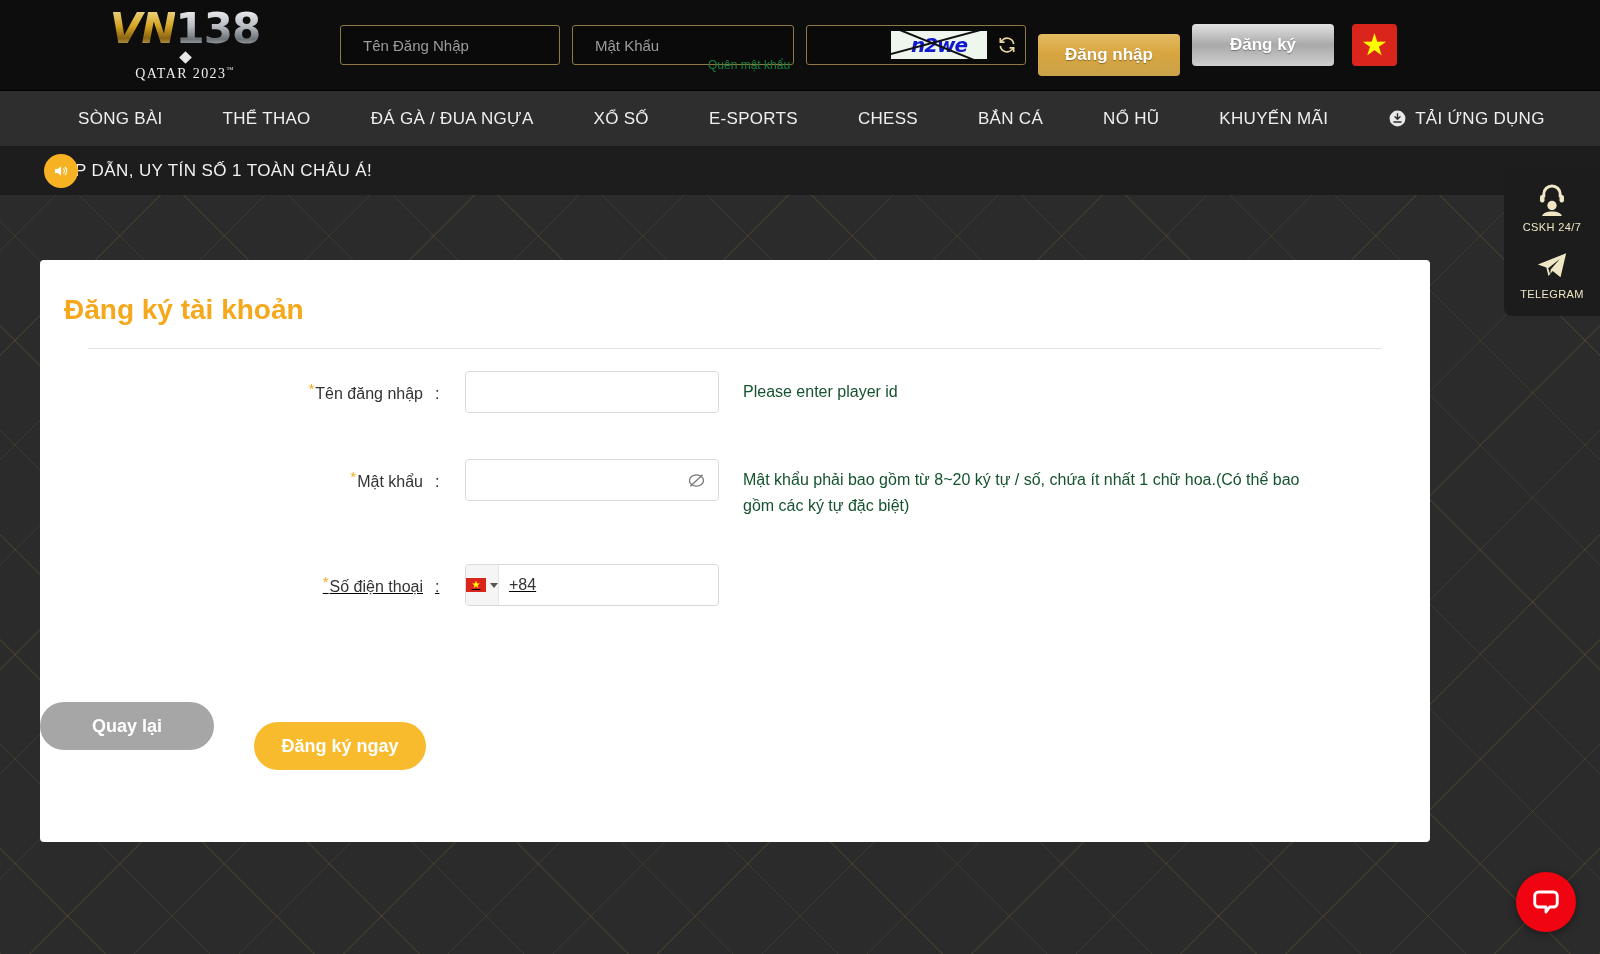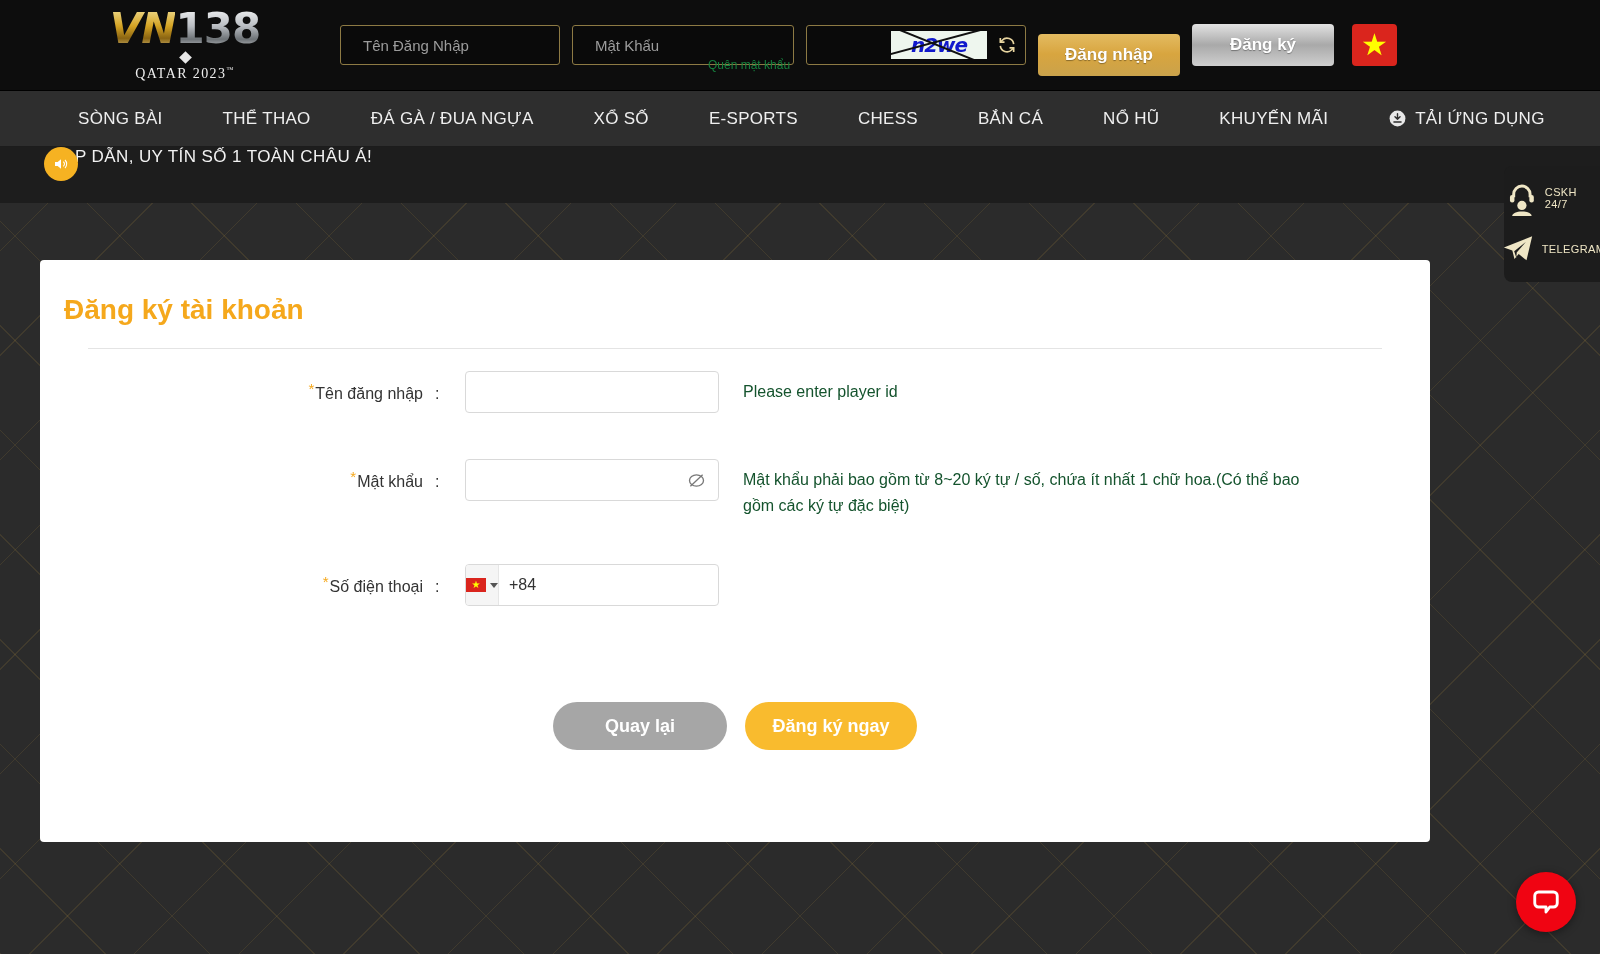--- a/index.html
+++ b/index.html
@@ -124,22 +124,22 @@
     border-bottom: 1px solid #1c1c1c;
   }
   .nav a {
     color: #efefef; text-decoration: none; font-size: 17px;
     padding: 0 30px; letter-spacing: .3px; white-space: nowrap;
     display: flex; align-items: center; gap: 8px; cursor: pointer;
   }
 
   
   .marquee {
-    height: 56px; background: #1d1d1d;
-    display: flex; padding-left: 42px;
+    height: 48px; background: #1d1d1d;
+    display: flex; align-items: center; padding-left: 42px;
     position: relative;
   }
   .speaker {
     width: 34px; height: 34px; border-radius: 50%; background: #f6b222;
     display: flex; align-items: center; justify-content: center;
     position: absolute; left: 44px; z-index: 2;
   }
   .marquee-text {
     color: #f2f2f2; font-size: 17px; margin-left: 33px;
     letter-spacing: .4px; white-space: nowrap;
@@ -200,41 +200,41 @@
   }
   .mini-flag span { color: #ff0; font-size: 10px; line-height: 1; }
   .caret { width: 0; height: 0; border-left: 4px solid transparent;
            border-right: 4px solid transparent; border-top: 5px solid #555; }
   .phone-inp input {
     flex: 1; border: 0; outline: none; padding: 0 10px;
     font-size: 16px; color: #333; font-family: "Liberation Sans", sans-serif;
   }
 
   .actions {
-    display: flex; justify-content: center; gap: 18px;
+    display: flex; justify-content: flex-start; gap: 40px;
     margin-top: 96px;
   }
   .btn-back, .btn-submit {
     border: 0; border-radius: 24px; height: 48px; cursor: pointer;
     font-size: 18px; font-weight: bold; color: #fff;
     font-family: "Liberation Sans", sans-serif;
   }
   .btn-back { width: 174px; background: #a6a6a6; }
-  .btn-submit { width: 172px; background: #f9bb2e; }
+  .btn-submit { width: 172px; background: #f9bb2e; margin-top: 20px; }
 
   
   .side {
     position: absolute; right: 0; top: 166px;
     width: 96px; background: #1c1c1c;
     border-radius: 8px 0 0 8px;
     padding: 14px 0 16px 0;
     display: flex; flex-direction: column; align-items: center; gap: 16px;
   }
   .side-item {
-    display: flex; flex-direction: row; align-items: center;
+    display: flex; flex-direction: column; align-items: center;
     gap: 5px; cursor: pointer;
   }
   .side-item span {
     color: #efe6c5; font-size: 11px; letter-spacing: .4px;
   }
 
   .chat-btn {
     position: absolute; right: 24px; bottom: 22px;
     width: 60px; height: 60px; border-radius: 50%;
     background: #f00412;
@@ -377,21 +377,21 @@
         <div class="inp-wrap">
           <input class="inp" type="password" value="" style="">
           <svg class="eye-in" width="21" height="21" viewBox="0 0 24 24" fill="none" stroke="#777" stroke-width="1.5">
             <ellipse cx="12" cy="12" rx="8" ry="6.5"></ellipse>
             <line x1="5" y1="18.5" x2="19" y2="5.5"></line>
           </svg>
         </div>
         <div class="hint multi">Mật khẩu phải bao gồm từ 8~20 ký tự / số, chứa ít nhất 1 chữ hoa.(Có thể bao gồm các ký tự đặc biệt)</div>
       </div>
 
-      <div class="row" style="margin-top:46px;">
+      <div class="row" style="margin-top:46px;text-decoration:underline;">
         <div class="lbl">
           <span class="req">*</span><span>Số điện thoại</span>
         </div>
         <div class="colon">:</div>
         <div class="phone-inp">
           <div class="flag-sel">
             <div class="mini-flag">
                 <span>★</span>
               </div>
             <div class="caret"></div>

